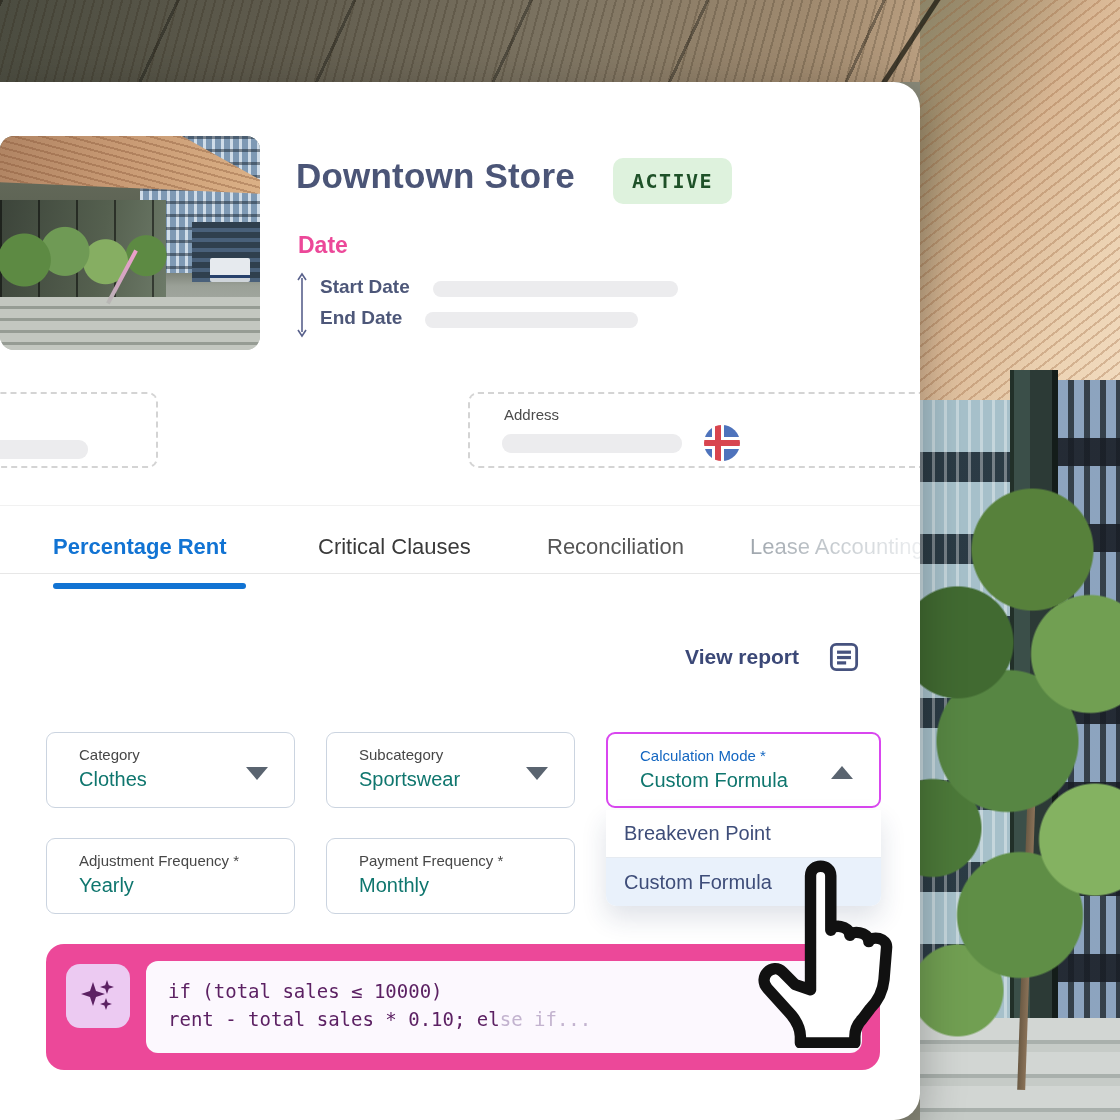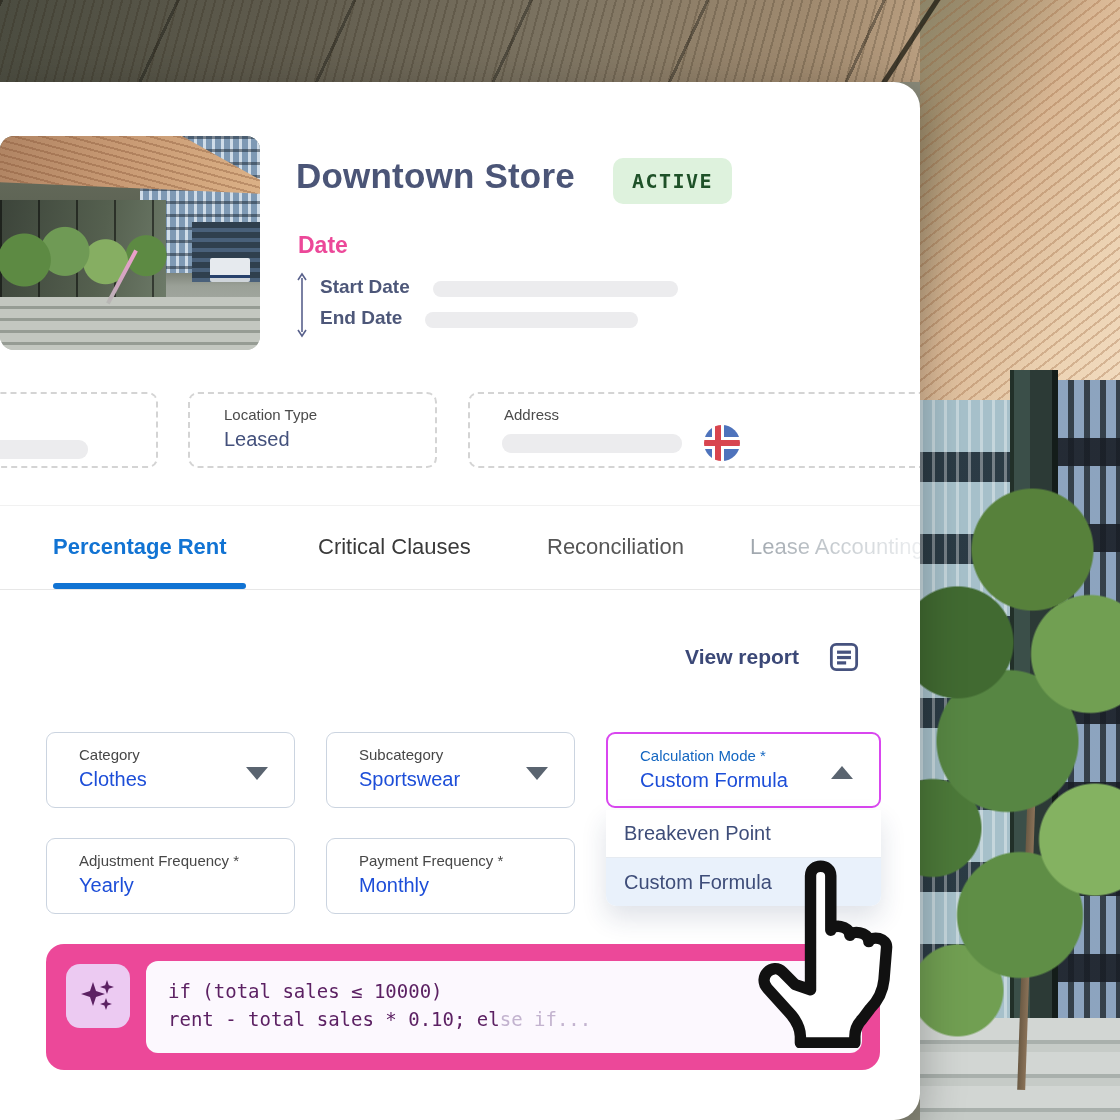--- a/index.html
+++ b/index.html
@@ -104,37 +104,37 @@
   .dcp1{left:58px;top:46px;width:98px;} .dcp3{left:32px;top:40px;width:180px;}
   .flag{position:absolute;left:234px;top:31px;width:36px;height:36px;border-radius:50%;
     background-color:#4e73bc;
     background-image:
       linear-gradient(0deg, transparent 0 15px, #d8454f 15px 21px, transparent 21px),
       linear-gradient(90deg, transparent 0 11px, #d8454f 11px 17px, transparent 17px),
       linear-gradient(0deg, transparent 0 12px, #ffffff 12px 24px, transparent 24px),
       linear-gradient(90deg, transparent 0 8px, #ffffff 8px 20px, transparent 20px);}
 
   
-  .tabbar{position:absolute;left:0;top:423px;width:920px;height:85px;border-top:1px solid #f1f1f1;border-bottom:1px solid #e7e7e7;box-sizing:border-box;background:#fff;}
+  .tabbar{position:absolute;left:0;top:423px;width:920px;height:69px;border-top:1px solid #f1f1f1;border-bottom:1px solid #e7e7e7;box-sizing:border-box;background:#fff;}
   .tab{position:absolute;top:28px;font-size:22px;white-space:nowrap;cursor:pointer;}
   .tab-active{left:53px;color:#1173d3;font-weight:700;}
   .tab2{left:318px;color:#3a3a3a;font-weight:500;}
   .tab3{left:547px;color:#565656;font-weight:500;}
   .tab4{left:750px;font-weight:500;background:linear-gradient(90deg,#9fa6ad,#ccd1d5 55%,#ebedef 95%);
         -webkit-background-clip:text;background-clip:text;color:transparent;}
   .underline{position:absolute;left:53px;top:501px;width:193px;height:6px;border-radius:3px;background:#1173d3;}
 
   
   .rule-h{position:absolute;left:53px;top:561px;font-size:33px;font-weight:700;color:#3b4877;}
   .viewreport{position:absolute;left:685px;top:560px;display:flex;align-items:center;gap:30px;cursor:pointer;}
   .vr-label{font-size:21px;font-weight:700;color:#3b4877;}
 
   .field{position:absolute;height:76px;border:1.5px solid #cbd4e0;border-radius:9px;background:#fff;box-sizing:border-box;cursor:pointer;}
   .f-label{position:absolute;left:32px;top:13px;font-size:15px;color:#474747;}
-  .f-value{position:absolute;left:32px;top:35px;font-size:20px;color:#1d4ed8;}
+  .f-value{position:absolute;left:32px;top:35px;font-size:20px;color:#0f766e;}
   .f1{left:46px;top:650px;width:249px;} .f2{left:326px;top:650px;width:249px;}
   .f3{left:606px;top:650px;width:275px;border:2px solid #d946ef;}
   .f3 .f-label{color:#1366c1;}
   .f4{left:46px;top:756px;width:249px;} .f5{left:326px;top:756px;width:249px;}
   .tri-down{position:absolute;right:26px;top:34px;width:0;height:0;
     border-left:11px solid transparent;border-right:11px solid transparent;border-top:13px solid #5a6470;}
   .tri-up{position:absolute;right:26px;top:32px;width:0;height:0;
     border-left:11px solid transparent;border-right:11px solid transparent;border-bottom:13px solid #5a6470;}
 
   .menu{position:absolute;left:606px;top:728px;width:275px;background:#fff;border-radius:0 0 10px 10px;
@@ -192,24 +192,20 @@
       <path d="M3 8 L7 2 L11 8" fill="none" stroke="#59618c" stroke-width="1.6"></path>
       <path d="M3 58 L7 64 L11 58" fill="none" stroke="#59618c" stroke-width="1.6"></path>
     </svg>
     <div class="dlabel dl1">Start Date</div>
     <div class="pill p1"></div>
     <div class="dlabel dl2">End Date</div>
     <div class="pill p2"></div>
 
     <div class="dcard dc1">
       <div class="dc-pill dcp1"></div>
-    </div>
-    <div class="dcard dc2">
-      <div class="dc-label">Location Type</div>
-      <div class="dc-value">Leased</div>
     </div>
     <div class="dcard dc3">
       <div class="dc-label">Address</div>
       <div class="dc-pill dcp3"></div>
       <div class="flag"></div>
     </div>
 
     <div class="tabbar">
       <div class="tab tab-active">Percentage Rent</div>
       <div class="tab tab2">Critical Clauses</div>

